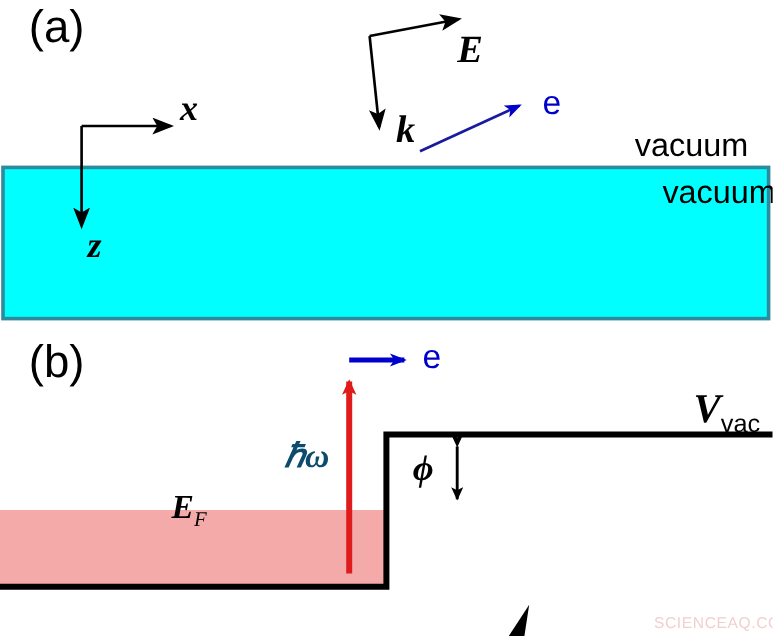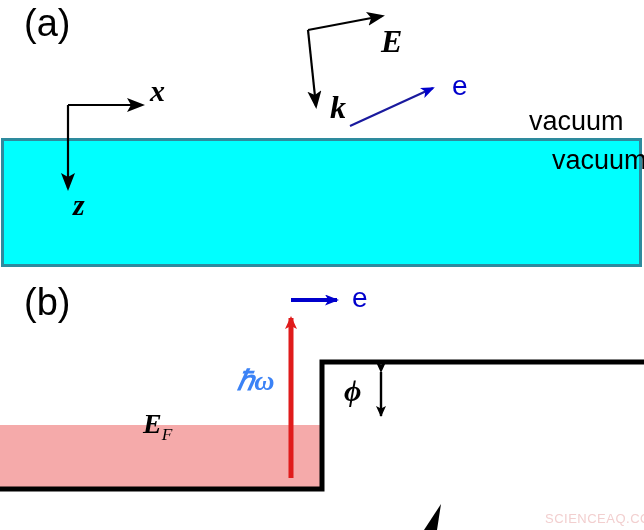--- a/index.html
+++ b/index.html
@@ -52,21 +52,21 @@
     font-weight: normal;
   }
   .region-lbl {
     font-family: "Liberation Sans", sans-serif;
     font-size: 27px;
   }
   .hw-lbl {
     font-family: "Liberation Serif", serif;
     font-style: italic;
     font-size: 28px;
-    color: #3b82f6;
+    color: #0c4a6e;
     font-weight: bold;
   }
   .ef-lbl {
     font-family: "Liberation Serif", serif;
     font-style: italic;
     font-weight: bold;
     font-size: 28px;
   }
   .ef-lbl sub, .v-lbl sub {
     font-style: normal;
@@ -169,18 +169,21 @@
 
   <div class="lbl e-lbl" style="left:352px; top:284px;">e</div>
 
   <div class="lbl hw-lbl" style="left:237px; top:367px;">ℏω</div>
 
   <div class="lbl ef-lbl" style="left:143px; top:410px;">
     <span>E</span><sub>F</sub>
   </div>
 
 
+  <div class="lbl v-lbl" style="left:578px; top:325px;">
+    <span>V</span><sub>vac</sub>
+  </div>
 
   <div class="lbl phi-lbl" style="left:344px; top:376px;">ϕ</div>
 
   <div class="lbl watermark" style="left:545px; top:512px;">SCIENCEAQ.COM</div>
 
 </div>
 
 </body></html>

